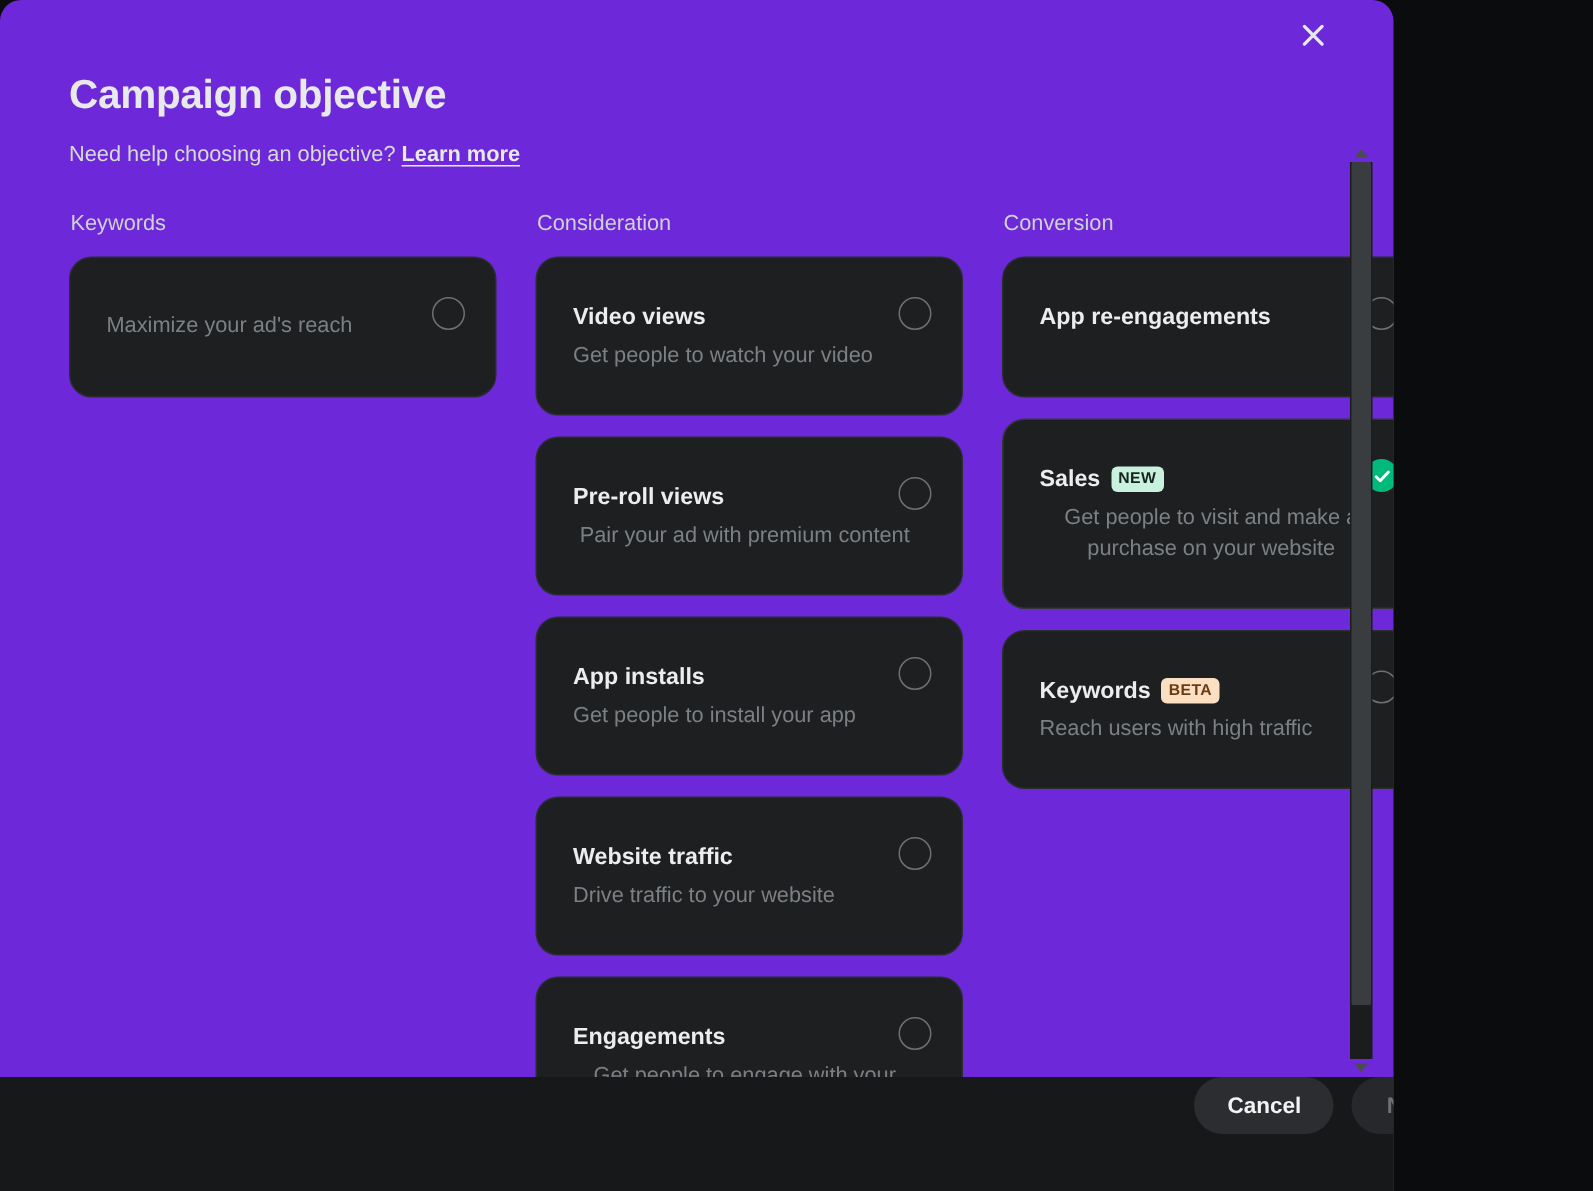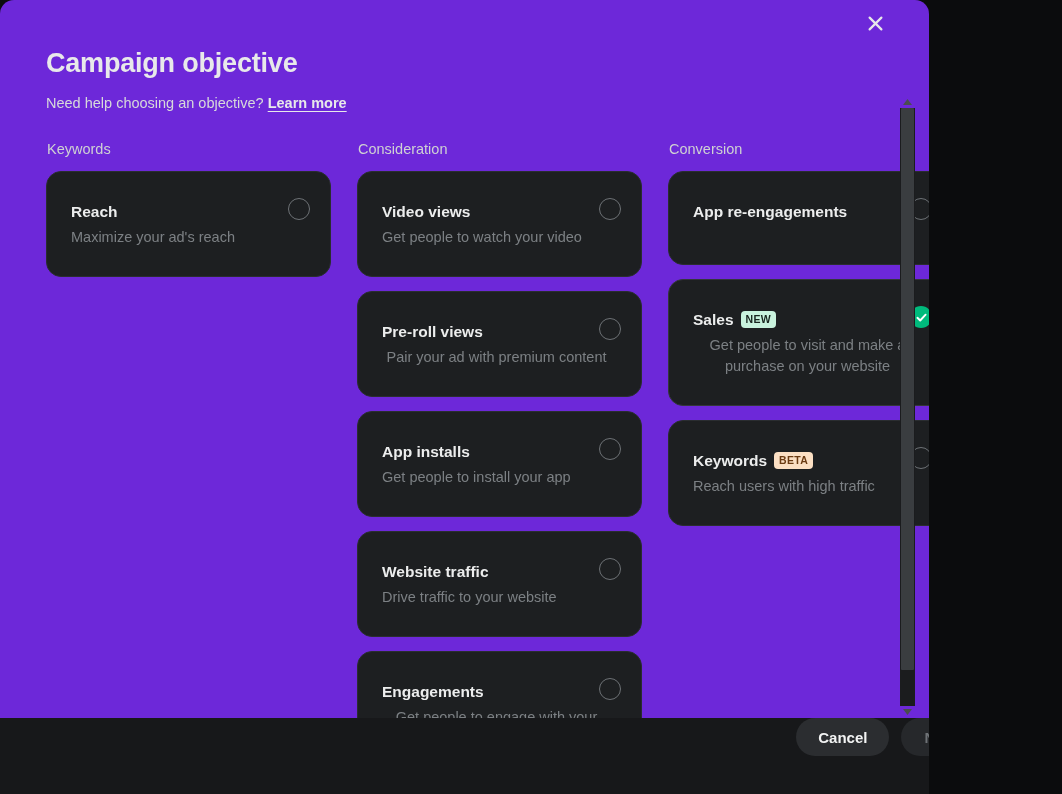--- a/index.html
+++ b/index.html
@@ -258,23 +258,20 @@
       <span>Need help choosing an objective?</span>
       <a class="learn-more">Learn more</a>
     </div>
   </div>
 
   <div class="scroll-body">
     <div class="columns" id="columns">
         <div class="column">
           <div class="column-title">Keywords</div>
           <div class="card">
-            <div class="card-title">
-              <span>Reach</span>
-            </div>
             <div class="card-desc">Maximize your ad's reach</div>
             <div class="radio"></div>
           </div>
         </div>
         <div class="column">
           <div class="column-title">Consideration</div>
           <div class="card">
             <div class="card-title">
               <span>Video views</span>
             </div>

